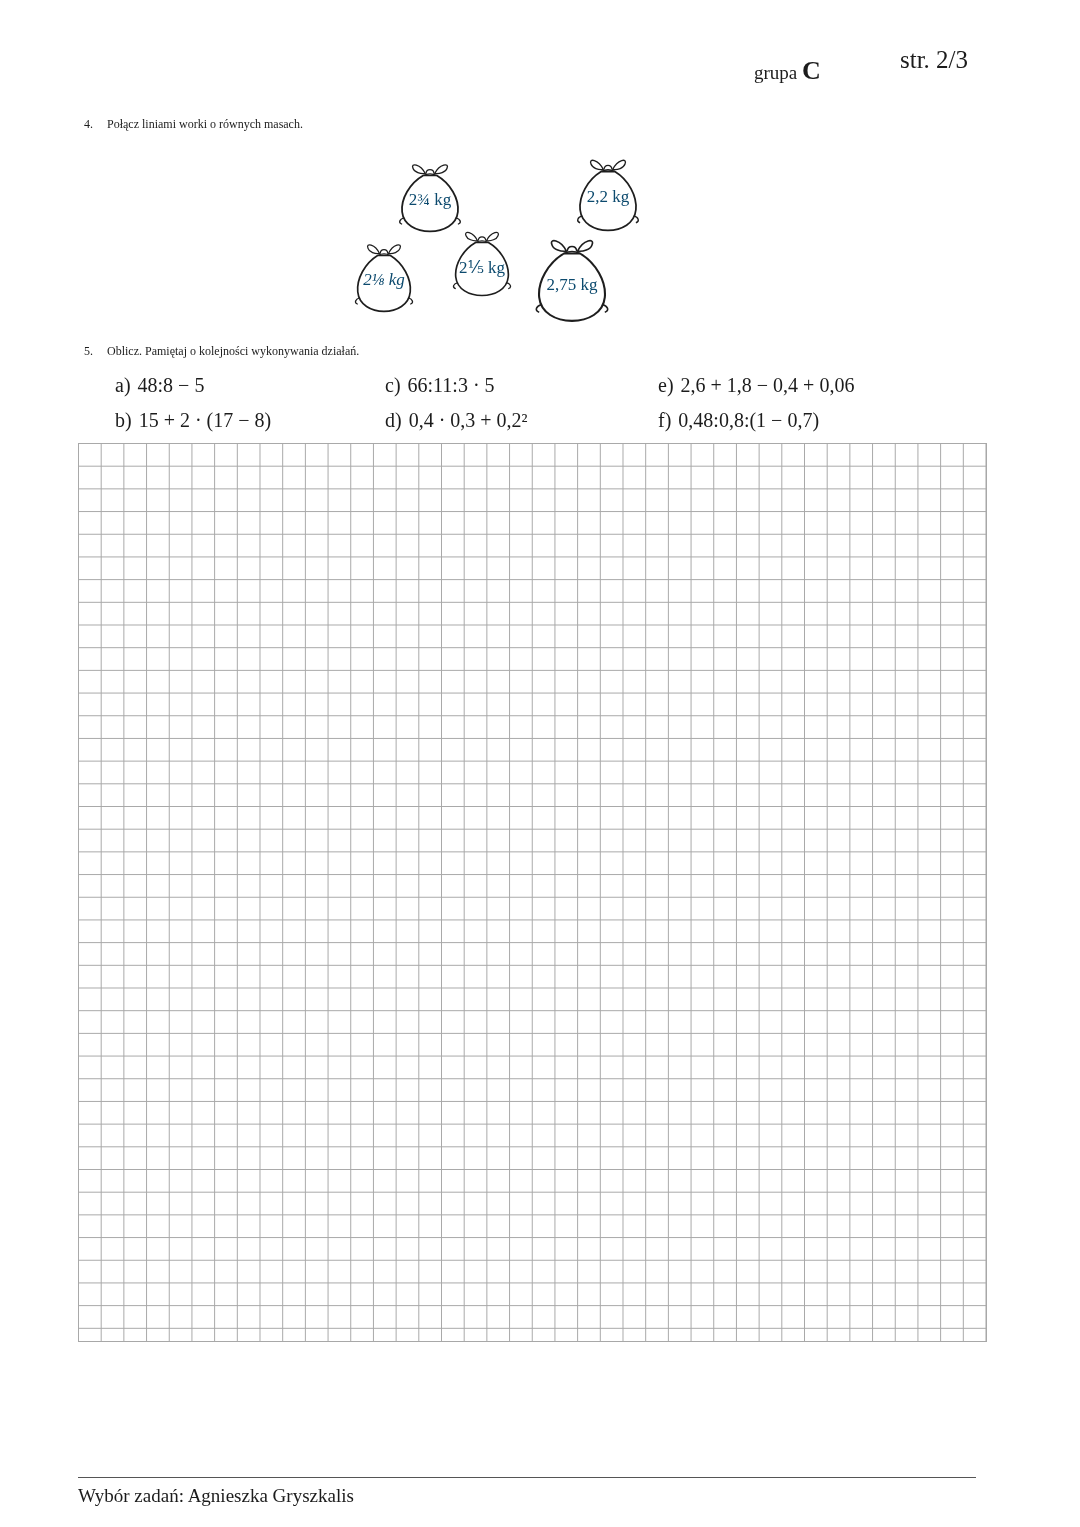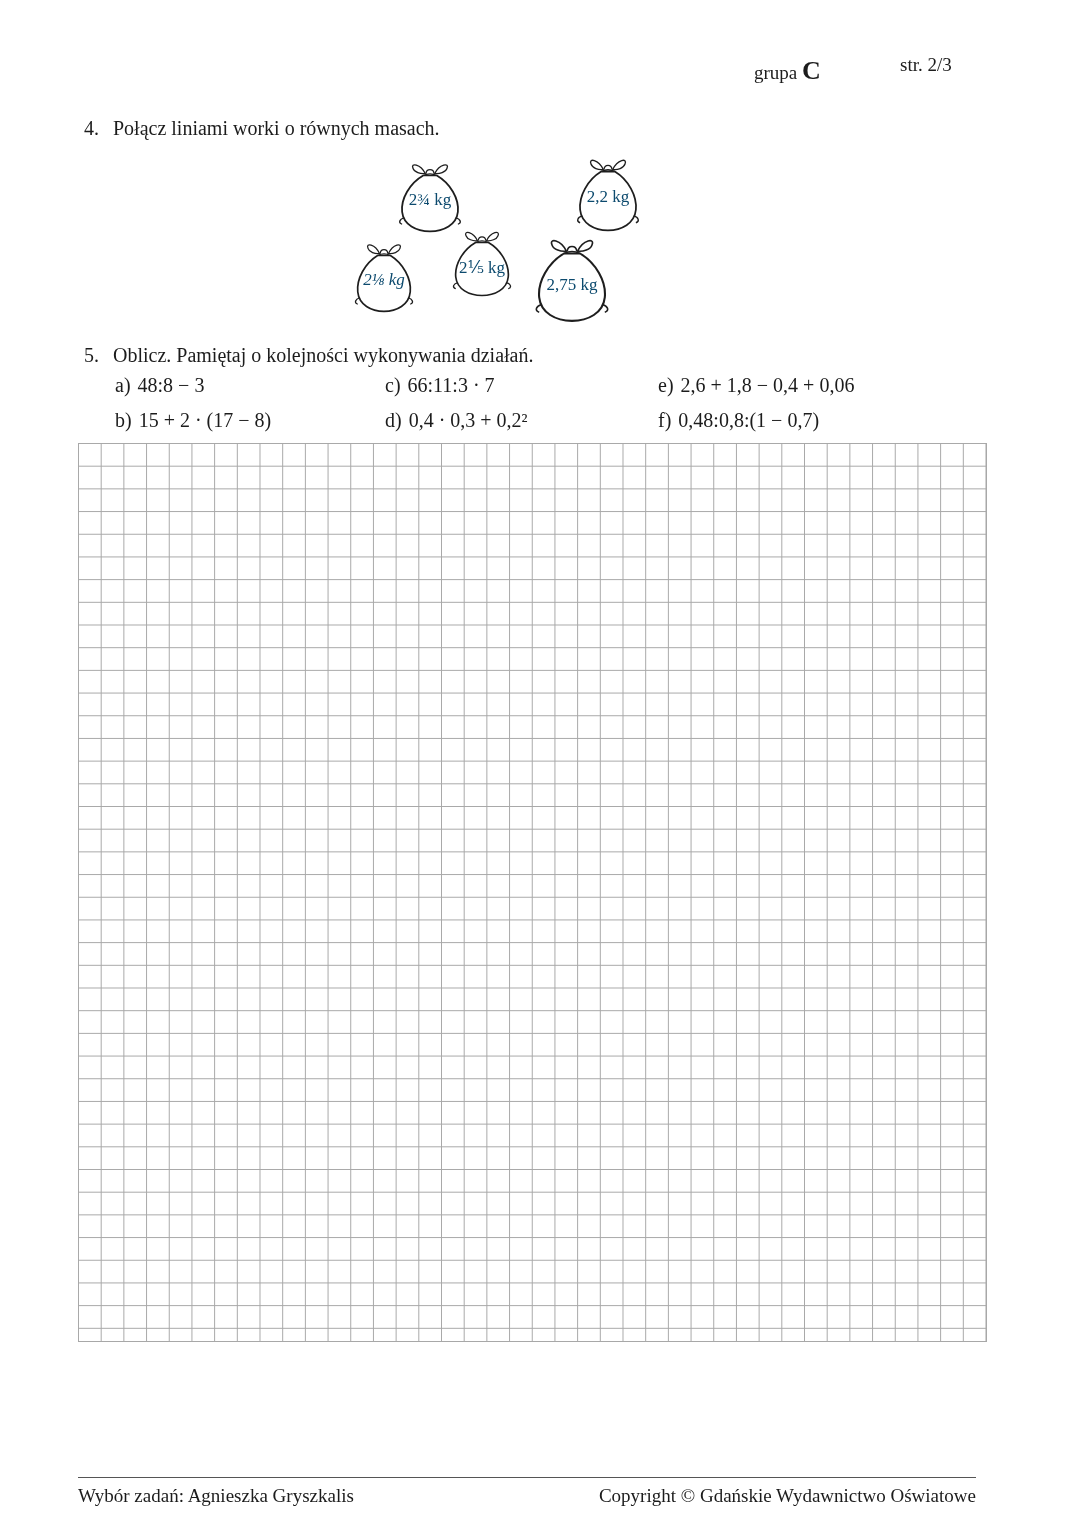--- a/index.html
+++ b/index.html
@@ -7,24 +7,24 @@
     position:relative;
     width:1080px;height:1527px;
     background:#ffffff;
     font-family:"Liberation Serif","DejaVu Serif",serif;
     color:#1c1c1c;
     overflow:hidden;
   }
   
   .grupa{position:absolute;top:58px;left:754px;font-size:19px;}
   .grupa .big{font-size:26px;font-weight:700;line-height:1;}
-  .str{position:absolute;top:54px;left:900px;font-size:19px;}
+  .str{position:absolute;top:46px;left:900px;font-size:25px;}
 
   
-  .task-line{position:absolute;font-size:20px;}
+  .task-line{position:absolute;font-size:12px;}
   .t4{top:117px;left:84px;}
   .t5{top:344px;left:84px;}
   .task-num{display:inline-block;margin-right:14px;}
 
   .expr-item{position:absolute;font-size:20px;white-space:nowrap;}
   .expr-item .letter{display:inline-block;margin-right:7px;}
   .e-a{top:374px;left:115px;}
   .e-b{top:409px;left:115px;}
   .e-c{top:374px;left:385px;}
   .e-d{top:409px;left:385px;}
@@ -124,37 +124,36 @@
         <use href="#sack-shape"></use>
       </svg>
     <span class="sack-label">2,75 kg</span>
   </div>
 
   <div class="task-line t5">
     <span class="task-num">5.</span><span>Oblicz. Pamiętaj o kolejności wykonywania działań.</span>
   </div>
 
   <div class="expr-item e-a">
-    <span class="letter">a)</span><span>48:8 − 3</span>
+    <span class="letter">a)</span><span>48:8 − 5</span>
   </div>
   <div class="expr-item e-b">
     <span class="letter">b)</span><span>15 + 2 · (17 − 8)</span>
   </div>
   <div class="expr-item e-c">
-    <span class="letter">c)</span><span>66:11:3 · 7</span>
+    <span class="letter">c)</span><span>66:11:3 · 5</span>
   </div>
   <div class="expr-item e-d">
     <span class="letter">d)</span><span>0,4 · 0,3 + 0,2²</span>
   </div>
   <div class="expr-item e-e">
     <span class="letter">e)</span><span>2,6 + 1,8 − 0,4 + 0,06</span>
   </div>
   <div class="expr-item e-f">
     <span class="letter">f)</span><span>0,48:0,8:(1 − 0,7)</span>
   </div>
 
   <div class="grid-paper"></div>
 
   <div class="footer-rule"></div>
   <div class="footer-left">Wybór zadań: Agnieszka Gryszkalis</div>
-  <div class="footer-right">Copyright © Gdańskie Wydawnictwo Oświatowe</div>
 
 </div>
 
 </body></html>

